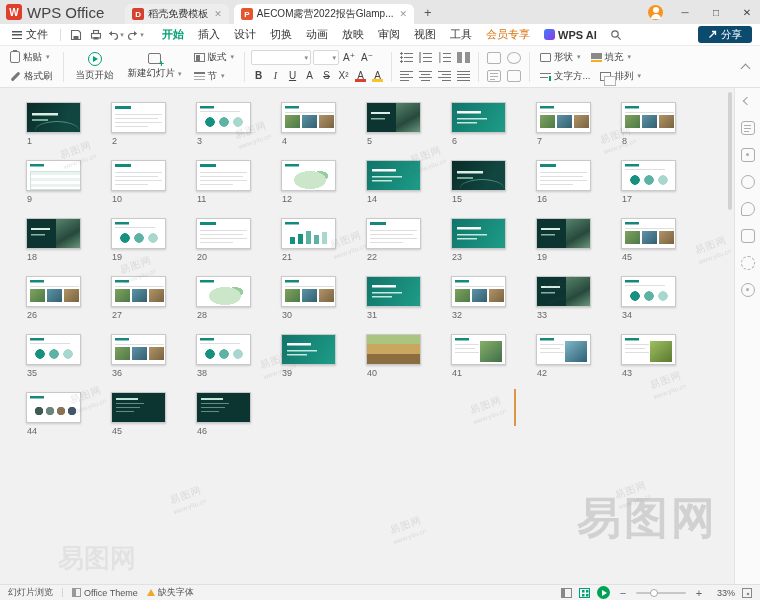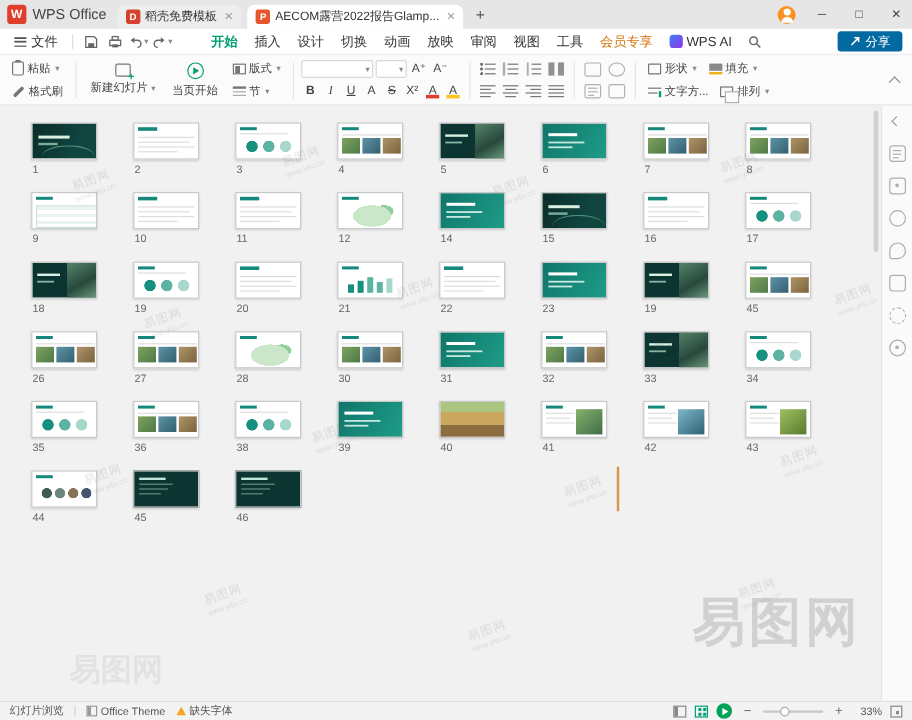--- a/index.html
+++ b/index.html
@@ -3,48 +3,48 @@
 <meta charset="utf-8">
 <style>
   *{box-sizing:border-box;margin:0;padding:0}
   body{width:760px;height:600px;overflow:hidden;font-family:"Liberation Sans","DejaVu Sans",sans-serif;font-size:11px;color:#333;background:#f1f1f1}
   .app{width:760px;height:600px;display:flex;flex-direction:column;background:#f1f1f1}
   .spacer{flex:1}
 
   
   .titlebar{height:24px;flex:0 0 24px;background:#e6e6e6;display:flex;align-items:center;padding-left:6px;gap:5px}
   .wps-logo{width:16px;height:16px;border-radius:3px;background:#e03e2d;color:#fff;font-weight:bold;font-size:10px;display:flex;align-items:center;justify-content:center}
-  .app-name{font-size:12px;color:#444;margin-right:4px;white-space:nowrap}
+  .app-name{font-size:15px;color:#444;margin-right:16px;white-space:nowrap}
   .doc-tab{align-self:flex-end;height:20px;display:flex;align-items:center;gap:4px;padding:0 7px;background:#ededed;border-radius:6px 6px 0 0;font-size:10px;color:#333;max-width:180px;white-space:nowrap;overflow:hidden}
   .doc-tab.active{background:#fff}
   .tab-ic{flex:0 0 auto;width:12px;height:12px;border-radius:2px;color:#fff;font-size:8px;font-weight:bold;display:flex;align-items:center;justify-content:center}
   .tab-ic.d{background:#d4422e}
   .tab-ic.p{background:#e5562e}
   .tab-x{color:#999;font-size:9px;margin-left:2px}
   .newtab{width:18px;height:18px;display:flex;align-items:center;justify-content:center;color:#555;font-size:13px}
   .avatar{width:15px;height:15px;border-radius:50%;background:#f7931e;position:relative;margin-right:4px}
   .avatar::after{content:"";position:absolute;left:4.5px;top:2.5px;width:6px;height:6px;border-radius:50%;background:#fff}
   .avatar::before{content:"";position:absolute;left:2.5px;top:9.5px;width:10px;height:5px;border-radius:5px 5px 0 0;background:#fff}
   .winbtn{width:26px;height:24px;display:flex;align-items:center;justify-content:center;color:#444;font-size:10px}
 
   
   .menubar{height:22px;flex:0 0 22px;background:#fff;display:flex;align-items:center;padding:0 8px 0 6px;gap:3px;border-bottom:1px solid #ececec}
   .file-btn{display:flex;align-items:center;gap:4px;font-size:11px;color:#333;padding:0 6px}
   .hamb{width:10px;height:8px;background:linear-gradient(#555,#555) 0 0/10px 1.5px no-repeat,linear-gradient(#555,#555) 0 3.5px/10px 1.5px no-repeat,linear-gradient(#555,#555) 0 7px/10px 1.5px no-repeat}
   .vdiv{width:1px;height:12px;background:#ddd;margin:0 3px}
   .qicon{width:17px;height:17px;display:flex;align-items:center;justify-content:center;border-radius:2px}
   .dd{font-size:7px;color:#888;margin-left:1px}
-  .rtabs{display:flex;align-items:center;margin-left:22px;gap:0}
+  .rtabs{display:flex;align-items:center;margin-left:8px;gap:0}
   .rtab{display:inline-flex;align-items:center;padding:2px 7px;font-size:11px;color:#333;border-radius:3px;white-space:nowrap}
   .rtab.active{color:#00a073;font-weight:bold}
   .rtab.accent{color:#d9730d}
-  .rtab.ai{font-weight:normal}
+  .rtab.ai{font-weight:bold}
   .rtab.ai::before{content:"";width:11px;height:11px;margin-right:3px;border-radius:3px;background:linear-gradient(135deg,#3b82f6,#9333ea)}
   .search-q{width:18px;height:18px;display:flex;align-items:center;justify-content:center}
-  .share{display:flex;align-items:center;gap:4px;background:#0369a1;color:#fff;border:none;border-radius:3px;height:17px;padding:0 10px;font-size:10.5px;font-family:inherit}
+  .share{display:flex;align-items:center;gap:4px;background:#0c4a6e;color:#fff;border:none;border-radius:3px;height:17px;padding:0 10px;font-size:10.5px;font-family:inherit}
 
   
   .ribbon{height:42px;flex:0 0 42px;background:#fbfbfb;border-bottom:1px solid #e2e2e2;display:flex;align-items:center;padding:0 6px;gap:2px}
   .vsep{width:1px;height:30px;background:#e4e4e4;margin:0 4px;flex:0 0 1px}
   .col{display:flex;flex-direction:column;justify-content:center;gap:3px}
   .row{display:flex;align-items:center;gap:2px}
   .small-btn{display:flex;align-items:center;gap:3px;height:16px;padding:0 4px;font-size:9.5px;color:#444;border-radius:2px;white-space:nowrap}
   .big-btn{display:flex;flex-direction:column;align-items:center;justify-content:center;gap:3px;height:38px;padding:0 6px;font-size:9.5px;color:#444;white-space:nowrap}
   .combo{height:15px;border:1px solid #d8d8d8;border-radius:2px;background:#fff;display:flex;align-items:center;justify-content:flex-end;padding:0 2px}
   .w64{width:60px}.w30{width:26px}
@@ -252,29 +252,29 @@
         <span>粘贴</span>
         <span class="dd">▾</span>
       </div>
       <div class="small-btn">
         <span class="ic brush"></span>
         <span>格式刷</span>
       </div>
     </div>
     <div class="vsep"></div>
     <div class="big-btn">
+      <span class="ic play-circle"></span>
+      <span>当页开始</span>
+    </div>
+    <div class="big-btn">
       <span class="ic newslide"></span>
       <span class="row">
           <span>新建幻灯片</span>
           <span class="dd">▾</span>
         </span>
-    </div>
-    <div class="big-btn">
-      <span class="ic play-circle"></span>
-      <span>当页开始</span>
     </div>
     <div class="col">
       <div class="small-btn">
         <span class="ic layout"></span>
         <span>版式</span>
         <span class="dd">▾</span>
       </div>
       <div class="small-btn">
         <span class="ic section"></span>
         <span>节</span>

